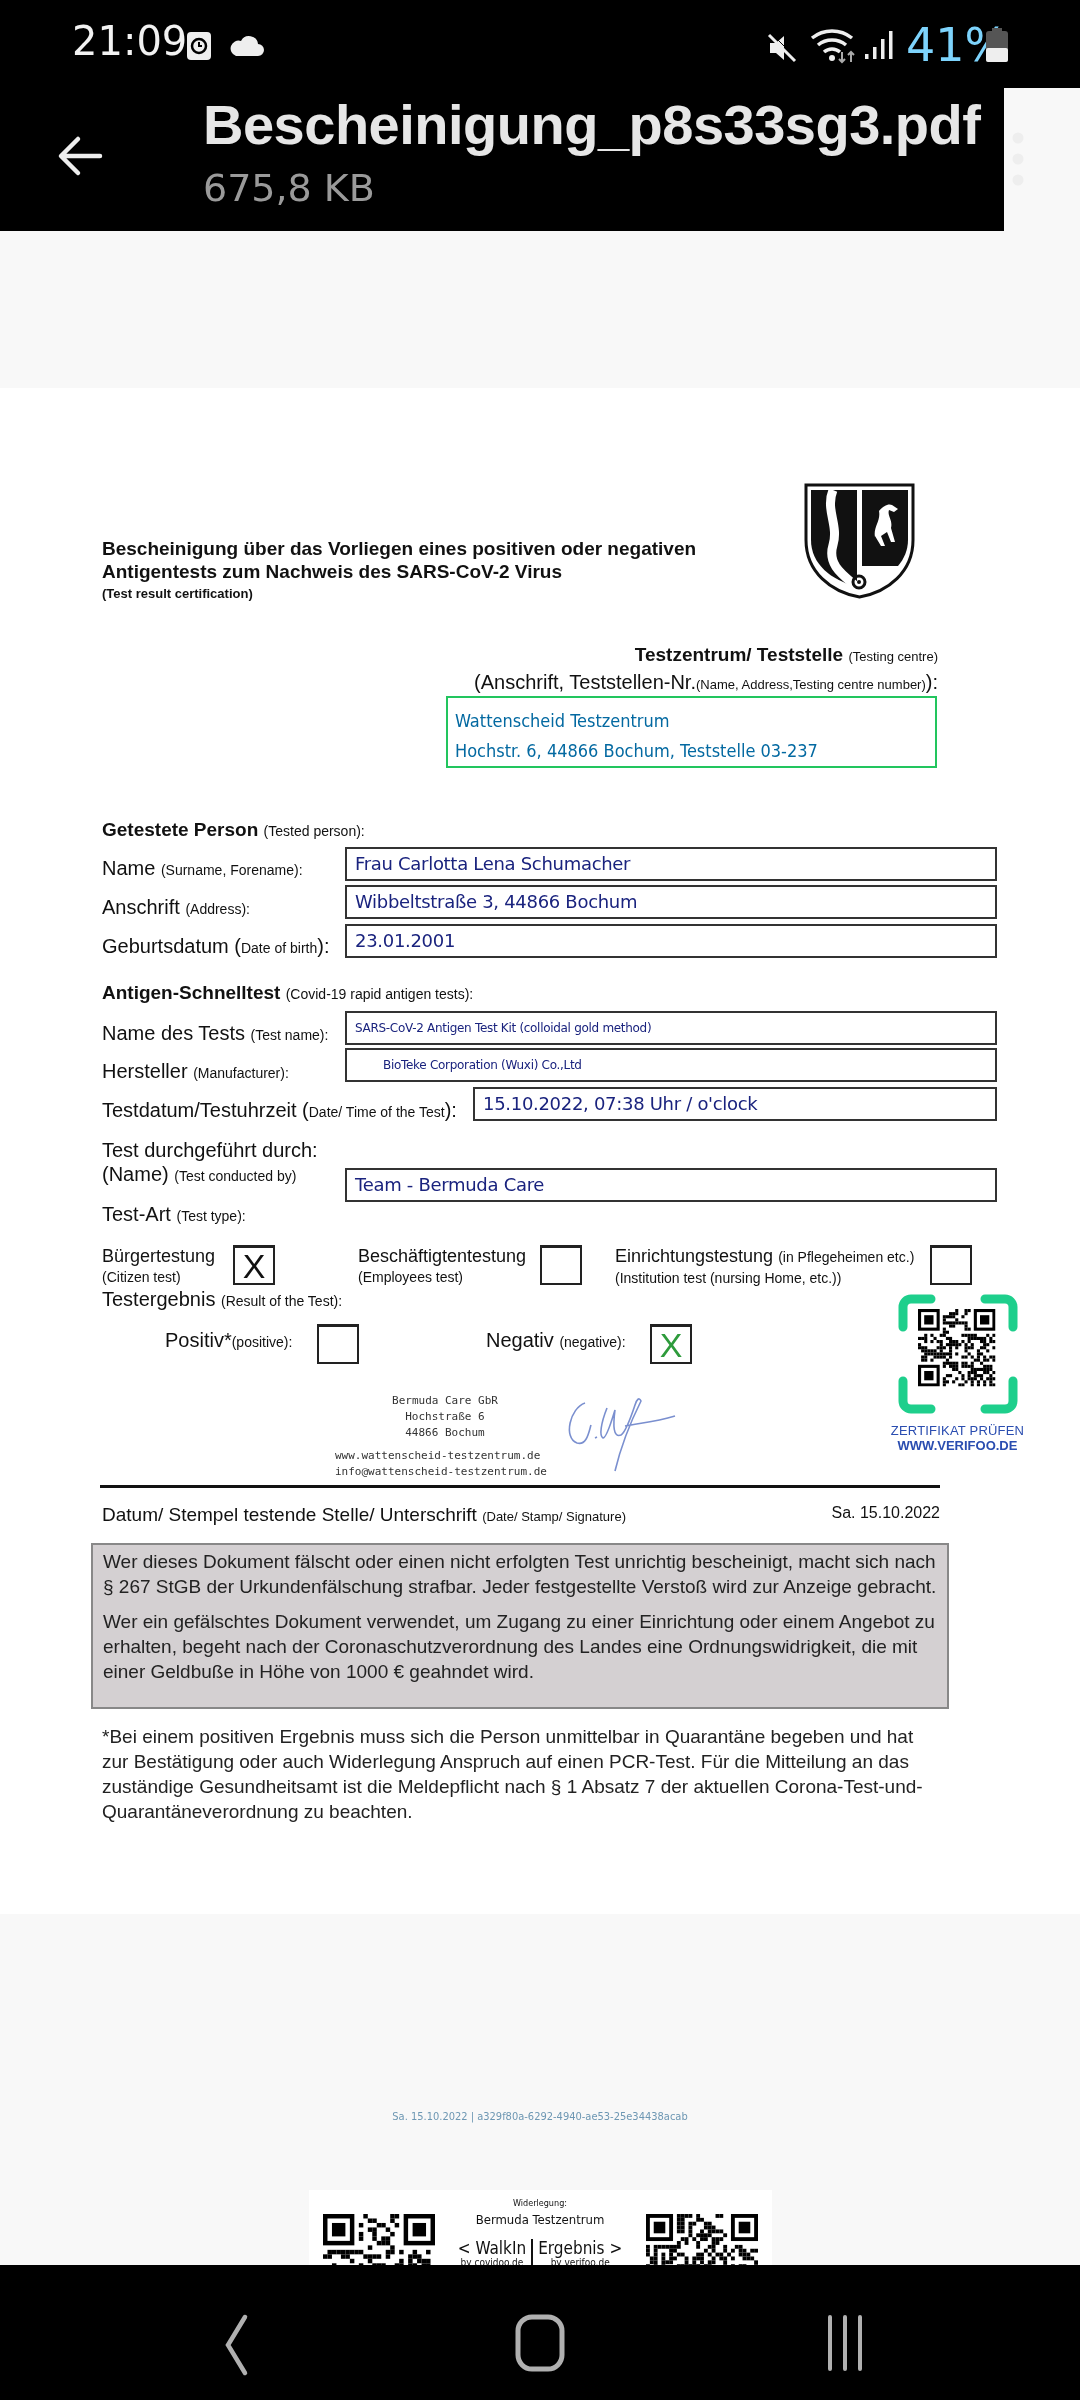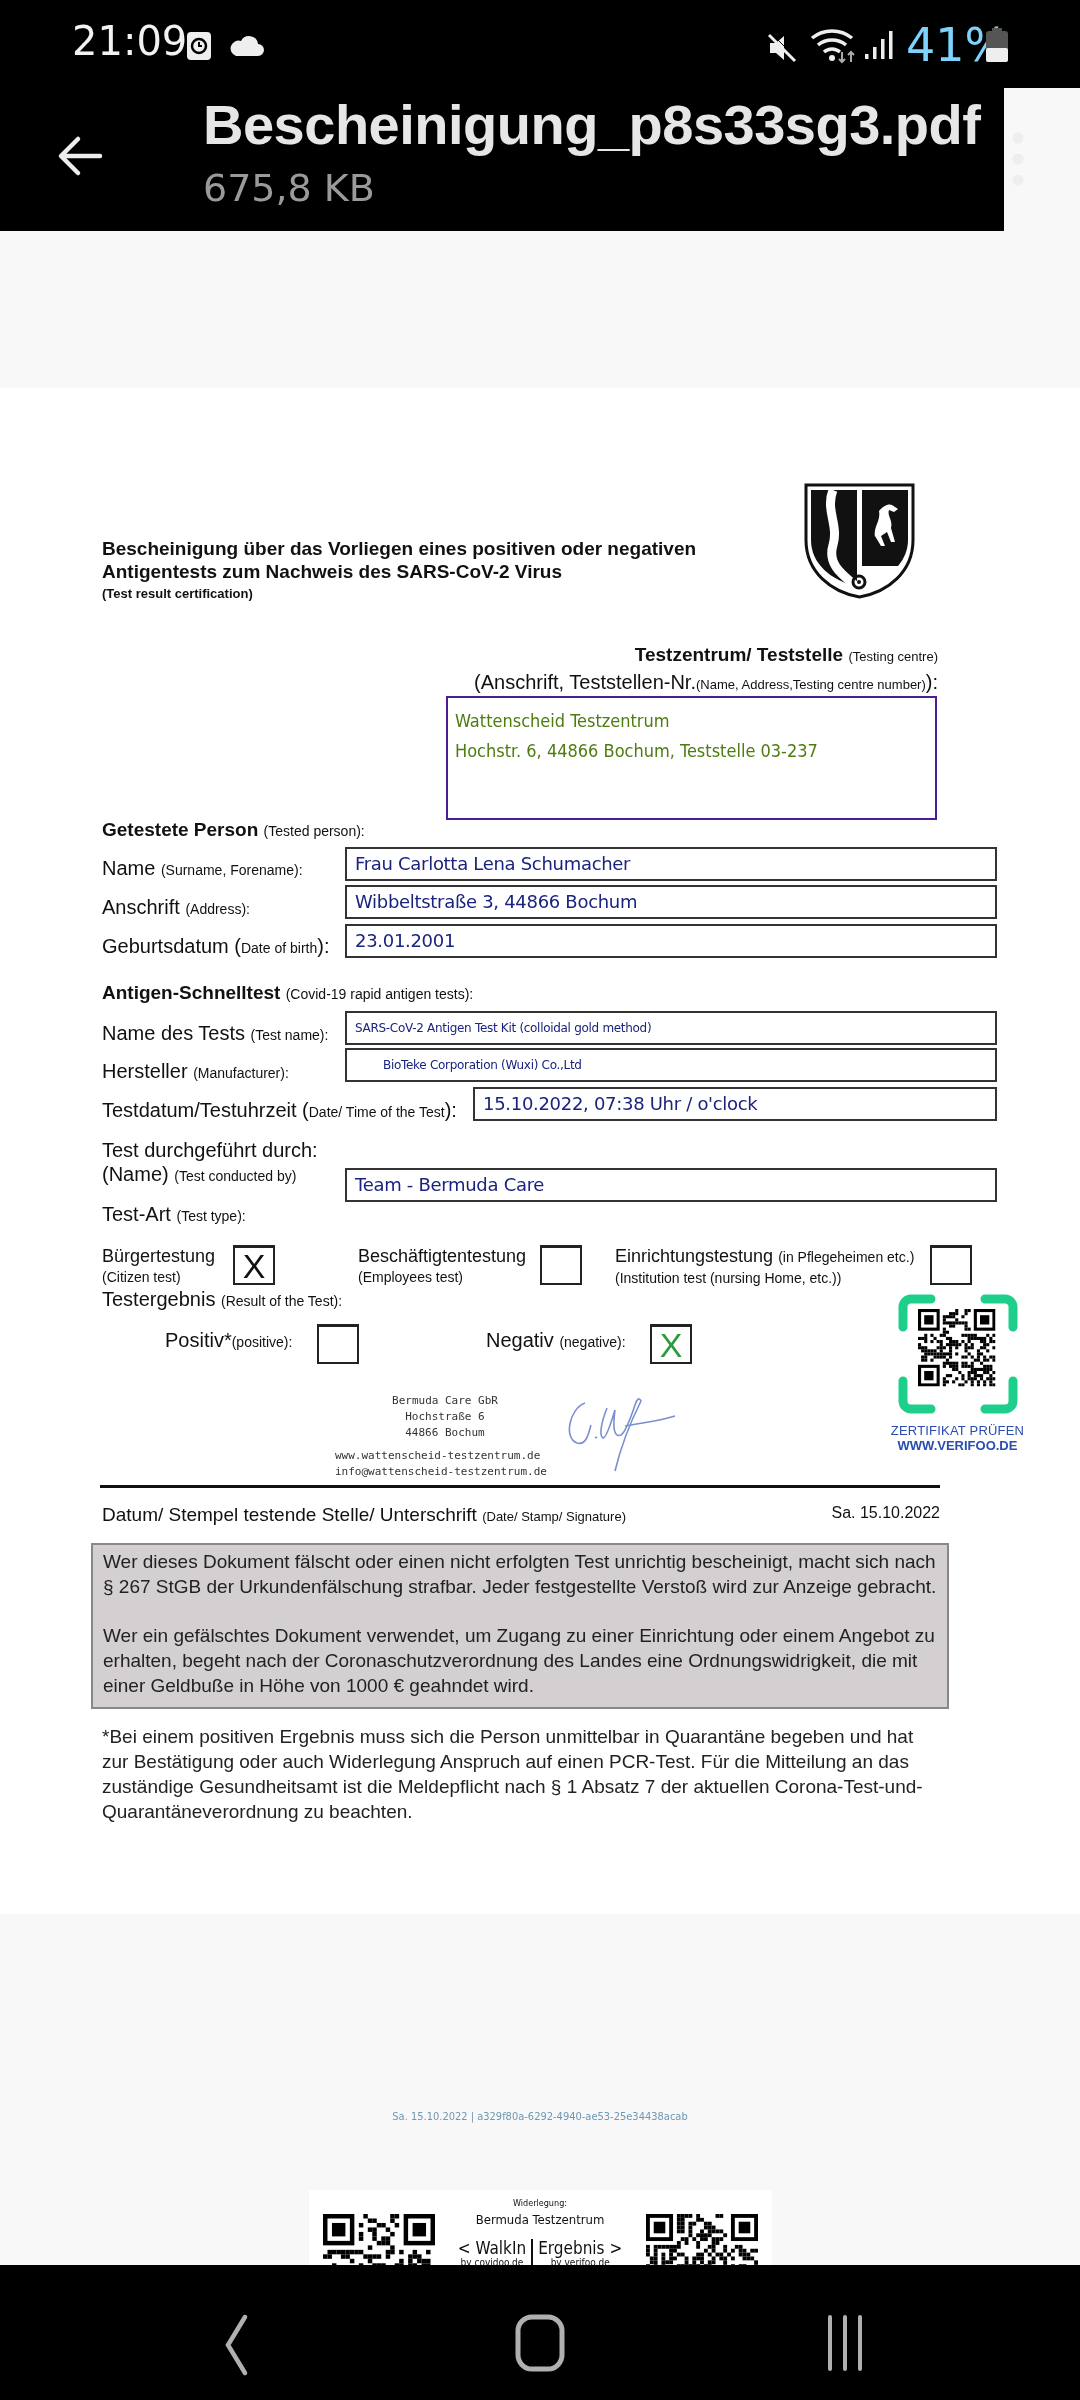--- a/index.html
+++ b/index.html
@@ -20,41 +20,41 @@
   #viewer { position: absolute; left: 0; top: 231px; width: 1080px; height: 2034px; background: #f8f8f8; }
   #page1 { position: absolute; left: 0; top: 157px; width: 1080px; height: 1526px; background: #fff; }
   .doc { font-family: "Liberation Sans", sans-serif; color: #111; }
   .doc-title { position: absolute; left: 102px; top: 149px; font-size: 19px; font-weight: bold; line-height: 23px; color: #111; }
   .doc-sub { position: absolute; left: 102px; top: 198px; font-size: 13px; font-weight: bold; color: #111; }
   .crest { position: absolute; left: 803px; top: 94px; width: 113px; height: 118px; }
   .centre-h { position: absolute; right: 142px; top: 256px; font-size: 19px; font-weight: bold; text-align: right; }
   .centre-h small { font-size: 13px; font-weight: normal; }
   .centre-s { position: absolute; right: 142px; top: 283px; font-size: 20px; text-align: right; }
   .centre-s small { font-size: 13px; }
-  .centre-box { position: absolute; left: 446px; top: 308px; width: 491px; height: 124px; border: 2px solid #4c1d95; padding: 8px 7px; color: #4d7c0f; font-size: 18px; line-height: 30px; font-family: "DejaVu Sans Condensed", "DejaVu Sans", sans-serif; }
+  .centre-box { position: absolute; left: 446px; top: 308px; width: 491px; height: 72px; border: 2px solid #22c55e; padding: 8px 7px; color: #0369a1; font-size: 18px; line-height: 30px; font-family: "DejaVu Sans Condensed", "DejaVu Sans", sans-serif; }
   .sec-h { position: absolute; left: 102px; font-size: 19px; font-weight: bold; }
   .sec-h small { font-size: 14px; font-weight: normal; }
   .lbl { position: absolute; left: 102px; font-size: 20px; color: #111; }
   .lbl small { font-size: 14px; }
   .field { position: absolute; left: 345px; width: 652px; height: 34px; border: 2px solid #333; color: #1a237e; padding-left: 8px; line-height: 30px; font-size: 18px; font-family: "DejaVu Sans", sans-serif; white-space: nowrap; overflow: hidden; letter-spacing: -0.3px; }
   .field.small { font-size: 12px; }
   .cb { position: absolute; width: 42px; height: 40px; border: 2px solid #222; border-top-width: 3px; text-align: center; font-size: 34px; line-height: 36px; font-family: "Liberation Sans Narrow", "Liberation Sans", sans-serif; }
   .cb-lbl { position: absolute; font-size: 18px; line-height: 20px; }
   .cb-lbl small { font-size: 14px; }
   .stamp { position: absolute; left: 370px; top: 1005px; width: 150px; text-align: center; font-family: "DejaVu Sans Mono", monospace; font-size: 11px; line-height: 16px; color: #333; }
   .web { position: absolute; left: 335px; top: 1060px; font-family: "DejaVu Sans Mono", monospace; font-size: 11px; line-height: 16px; color: #333; }
   .verifoo { position: absolute; left: 890px; top: 905px; width: 135px; text-align: center; }
   .verifoo .l1 { font-size: 13px; color: #2a4db0; margin-top: 4px; letter-spacing: 0.2px; }
   .verifoo .l2 { font-size: 13px; color: #2a4db0; font-weight: bold; }
   .rule { position: absolute; left: 100px; top: 1097px; width: 840px; height: 3px; background: #111; }
   .sig-row { position: absolute; left: 102px; top: 1116px; width: 838px; font-size: 19px; }
   .sig-row small { font-size: 13px; }
   .sig-row .date { position: absolute; right: 0; top: 0; font-size: 16px; }
   .warn { position: absolute; left: 91px; top: 1155px; width: 858px; height: 166px; background: #d4d0d2; border: 2px solid #888; padding: 4px 10px; font-size: 19px; line-height: 25px; color: #222; }
-  .warn p + p { margin-top: 24px; }
+  .warn p + p { margin-top: 10px; }
   .note { position: absolute; left: 102px; top: 1336px; width: 840px; font-size: 19px; line-height: 25px; color: #222; }
   .footer-id { position: absolute; left: 0; top: 1722px; width: 1080px; text-align: center; font-size: 11px; color: #6d97b3; font-family: "DejaVu Sans Condensed", "DejaVu Sans", sans-serif; }
   
   #page2 { position: absolute; left: 309px; top: 1959px; width: 463px; height: 149px; background: #fff; }
   #page2 .qr { position: absolute; top: 24px; width: 112px; height: 112px; }
   #page2 .mid { position: absolute; left: 120px; top: 8px; width: 222px; text-align: center; font-family: "DejaVu Sans Condensed", "DejaVu Sans", sans-serif; color: #111; }
   #page2 .mid .tz { font-size: 9px; }
   #page2 .mid .name { font-size: 13px; margin-top: 4px; }
   #page2 .mid .row { display: flex; justify-content: center; margin-top: 12px; }
   #page2 .mid .row .col { padding: 0 5px; }

